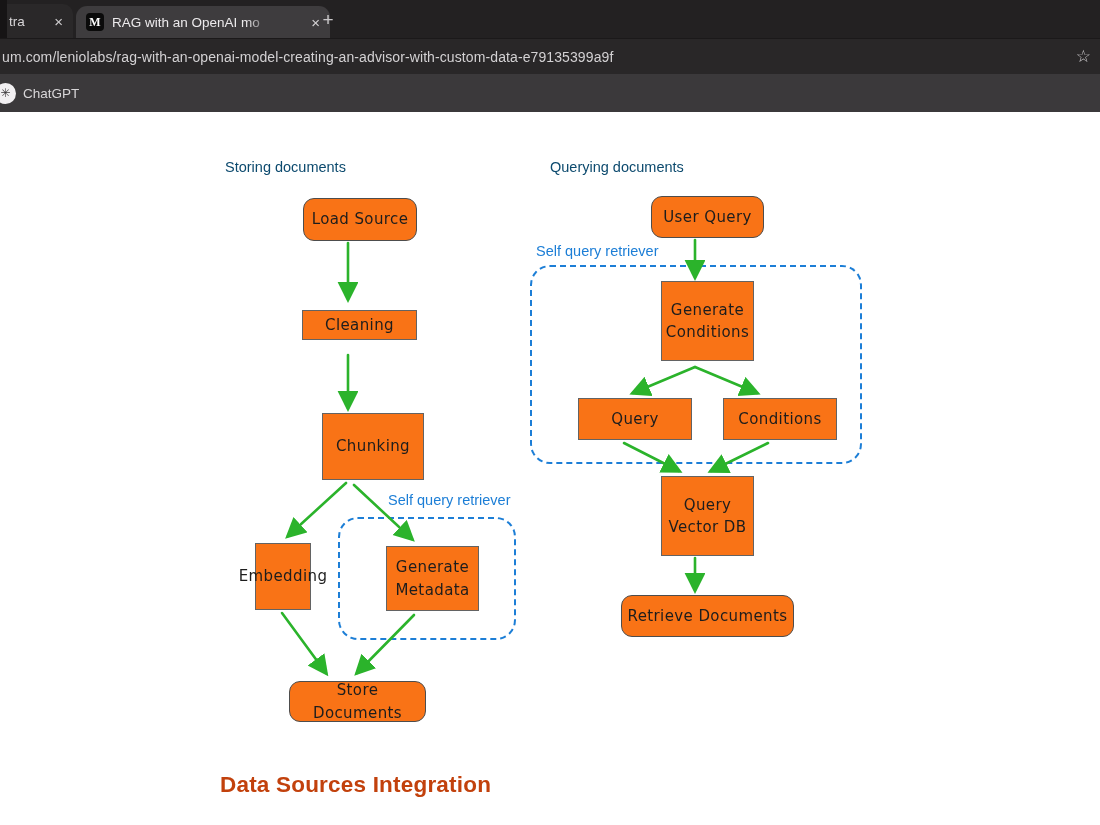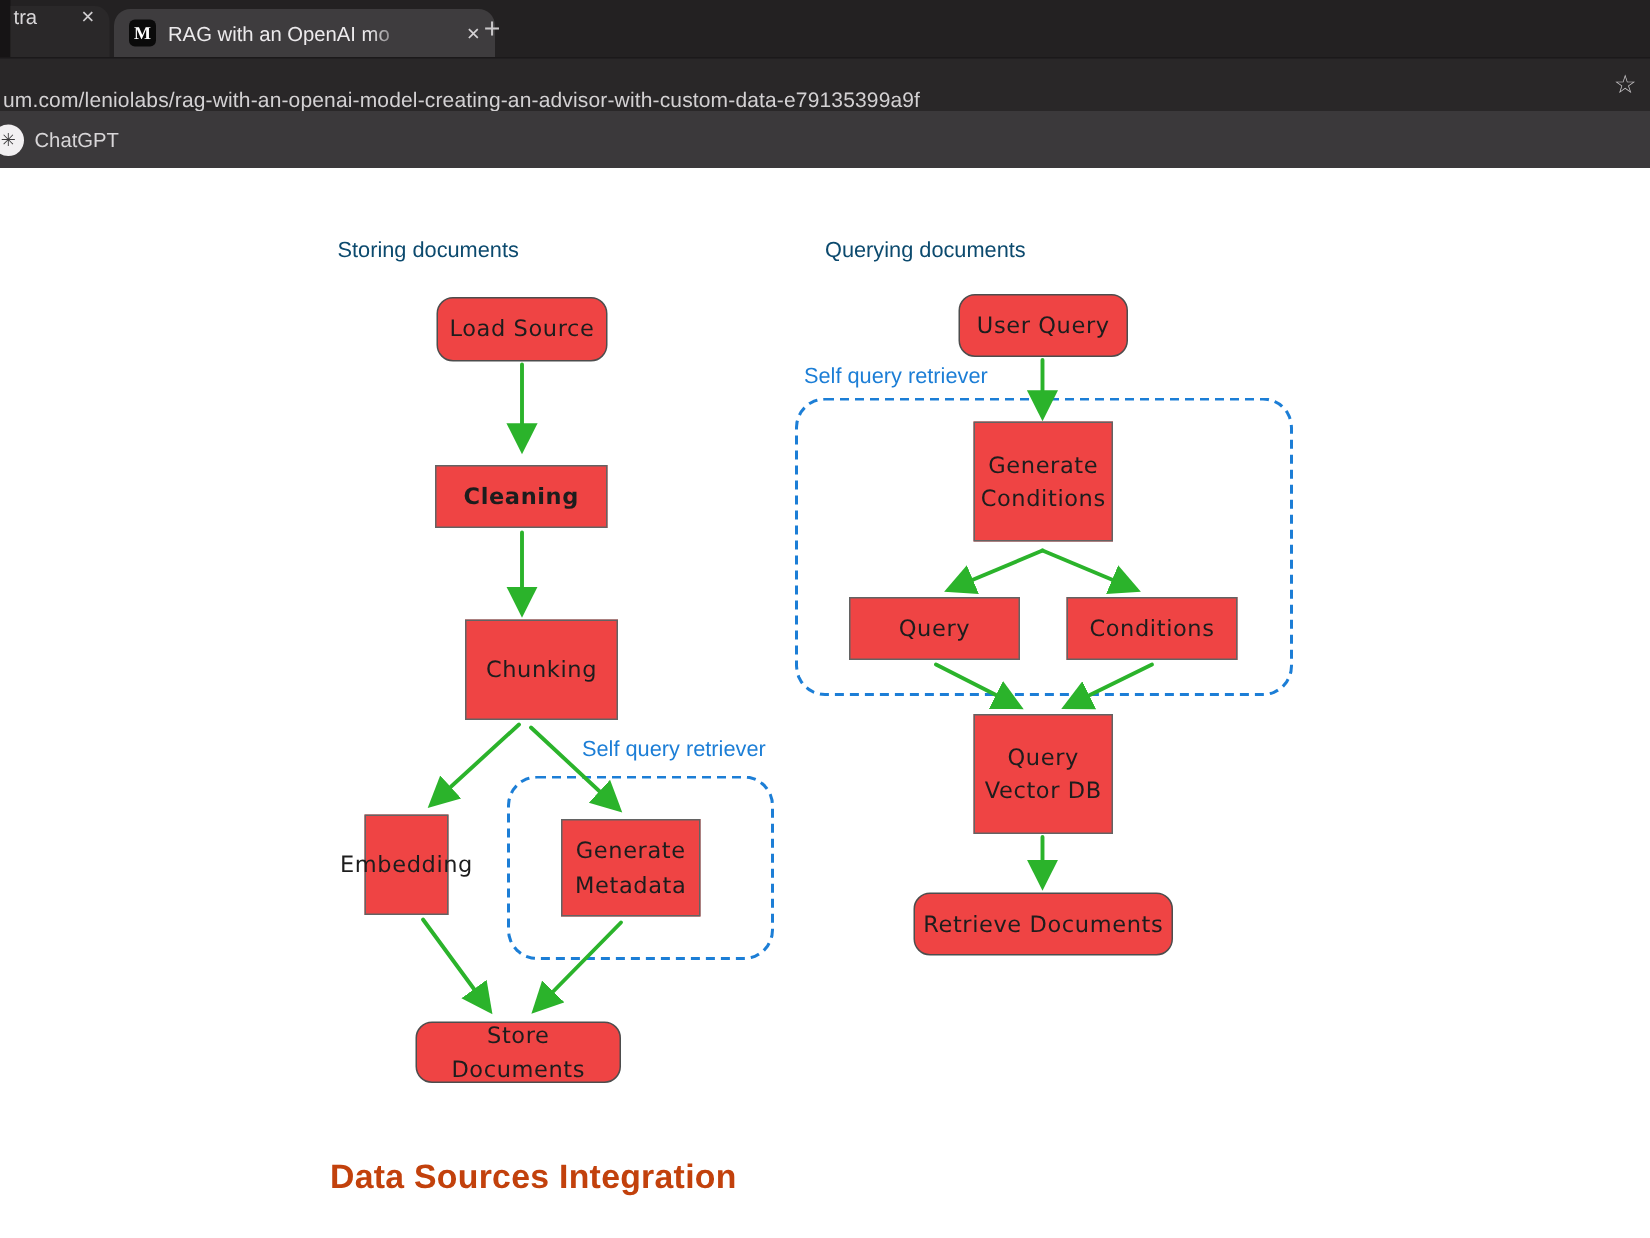--- a/index.html
+++ b/index.html
@@ -4,54 +4,54 @@
 <style>
   html,body{margin:0;padding:0}
   body{
     width:1100px;height:825px;position:relative;overflow:hidden;
     background:#ffffff;font-family:"Liberation Sans", sans-serif;
   }
   
   .tabstrip{position:absolute;left:0;top:0;width:1100px;height:38px;background:#232122;}
   .edge-sliver{position:absolute;left:0;top:0;width:7px;height:38px;background:#161415;}
   .tab-partial{position:absolute;left:7px;top:4px;width:66px;height:34px;background:#2a2829;
-    border-radius:0 10px 0 0;display:flex;color:#d8d6d8;font-size:13.5px;}
+    border-radius:0 10px 0 0;display:flex;align-items:center;color:#d8d6d8;font-size:13.5px;}
   .tab-partial .t-label{padding-left:2px;}
   .tab-partial .t-close{margin-left:auto;margin-right:10px;color:#cfcdcf;font-size:15px;line-height:1;}
   .tab-active{position:absolute;left:76px;top:6px;width:234px;height:32px;background:#3e3c3e;
     border-radius:11px 11px 0 0;display:flex;align-items:center;padding:0 10px;gap:8px;
     color:#eceaec;font-size:13.5px;}
   .favicon{width:18px;height:18px;border-radius:4px;background:#0a0a0a;color:#fff;
     display:flex;align-items:center;justify-content:center;
     font-family:"Liberation Serif", serif;font-weight:bold;font-size:12px;flex:0 0 auto;}
   .tab-title{white-space:nowrap;overflow:hidden;width:160px;position:relative;}
   .tab-title::after{content:"";position:absolute;right:0;top:0;bottom:0;width:26px;
     background:linear-gradient(to right, rgba(62,60,62,0), #3e3c3e);}
   .tab-close{color:#d4d2d4;font-size:15px;line-height:1;margin-left:auto;}
   .newtab{position:absolute;left:316px;top:8px;width:24px;height:24px;color:#c9c7c9;
     font-size:19px;display:flex;align-items:center;justify-content:center;}
   .urlrow{position:absolute;left:0;top:38px;width:1100px;height:36px;background:#292728;
-    border-top:1px solid #1b191a;display:flex;align-items:flex-end;box-sizing:border-box;}
+    border-top:1px solid #1b191a;display:flex;align-items:center;box-sizing:border-box;}
   .url-text{color:#d3d1d3;font-size:14px;white-space:nowrap;padding-left:2px;letter-spacing:.1px;}
   .star{position:absolute;right:9px;top:7px;color:#c9c7c9;font-size:17px;}
   .bookmarksrow{position:absolute;left:0;top:74px;width:1100px;height:38px;background:#3b393b;
     display:flex;align-items:center;}
   .bm-icon{width:21px;height:21px;border-radius:50%;background:#f2f0f2;margin-left:-5px;
     display:flex;align-items:center;justify-content:center;color:#3a383a;font-size:12px;flex:0 0 auto;}
   .bm-label{color:#d8d6d8;font-size:13.5px;margin-left:7px;}
   
   .page{position:absolute;left:0;top:112px;width:1100px;height:713px;background:#ffffff;}
   .section-label{position:absolute;font-size:14.5px;color:#0c4a6e;}
   .arrows{position:absolute;left:0;top:0;width:1100px;height:713px;z-index:1;pointer-events:none;}
   .group{position:absolute;border:2.3px dashed #1c7ed6;border-radius:20px;z-index:0;}
   .group-label{position:absolute;color:#1c7ed6;font-size:14.5px;z-index:2;}
-  .node{position:absolute;background:#ef4444;border:1.6px solid #636363;z-index:2;
+  .node{position:absolute;background:#f97316;border:1.6px solid #636363;z-index:2;
     display:flex;align-items:center;justify-content:center;text-align:center;
     font-size:15px;color:#1d1d1d;white-space:pre-line;letter-spacing:.4px;line-height:1.5;
-    box-sizing:border-box;font-family:"DejaVu Sans", sans-serif;}
+    box-sizing:border-box;font-family:"DejaVu Sans", sans-serif;margin-left:12px;}
   .node.rounded{border-radius:11px;border-color:#4d4d4d;}
   .article-heading{position:absolute;left:220px;top:660px;font-size:22.5px;font-weight:800;
     color:#c2410c;letter-spacing:.2px;}
 </style>
 </head>
 <body>
 
 <div class="tabstrip">
   <div class="edge-sliver"></div>
   <div class="tab-partial">
@@ -103,21 +103,21 @@
     </g>
   </svg>
 
   <div class="group" style="left:338px;top:405px;width:174px;height:119px;"></div>
   <span class="group-label" style="left:388px;top:380px;">Self query retriever</span>
 
   <div class="group" style="left:530px;top:153px;width:328px;height:195px;"></div>
   <span class="group-label" style="left:536px;top:131px;">Self query retriever</span>
 
   <div class="node rounded" style="left:291px;top:86px;width:114px;height:43px;">Load Source</div>
-  <div class="node" style="left:290px;top:198px;width:115px;height:42px;font-weight:bold;">Cleaning</div>
+  <div class="node" style="left:290px;top:198px;width:115px;height:30px;">Cleaning</div>
   <div class="node" style="left:310px;top:301px;width:102px;height:67px;">Chunking</div>
   <div class="node" style="left:243px;top:431px;width:56px;height:67px;">Embedding</div>
   <div class="node" style="left:374px;top:434px;width:93px;height:65px;">Generate
 Metadata</div>
   <div class="node rounded" style="left:277px;top:569px;width:137px;height:41px;">Store Documents</div>
 
   <div class="node rounded" style="left:639px;top:84px;width:113px;height:42px;">User Query</div>
   <div class="node" style="left:649px;top:169px;width:93px;height:80px;">Generate
 Conditions</div>
   <div class="node" style="left:566px;top:286px;width:114px;height:42px;">Query</div>

